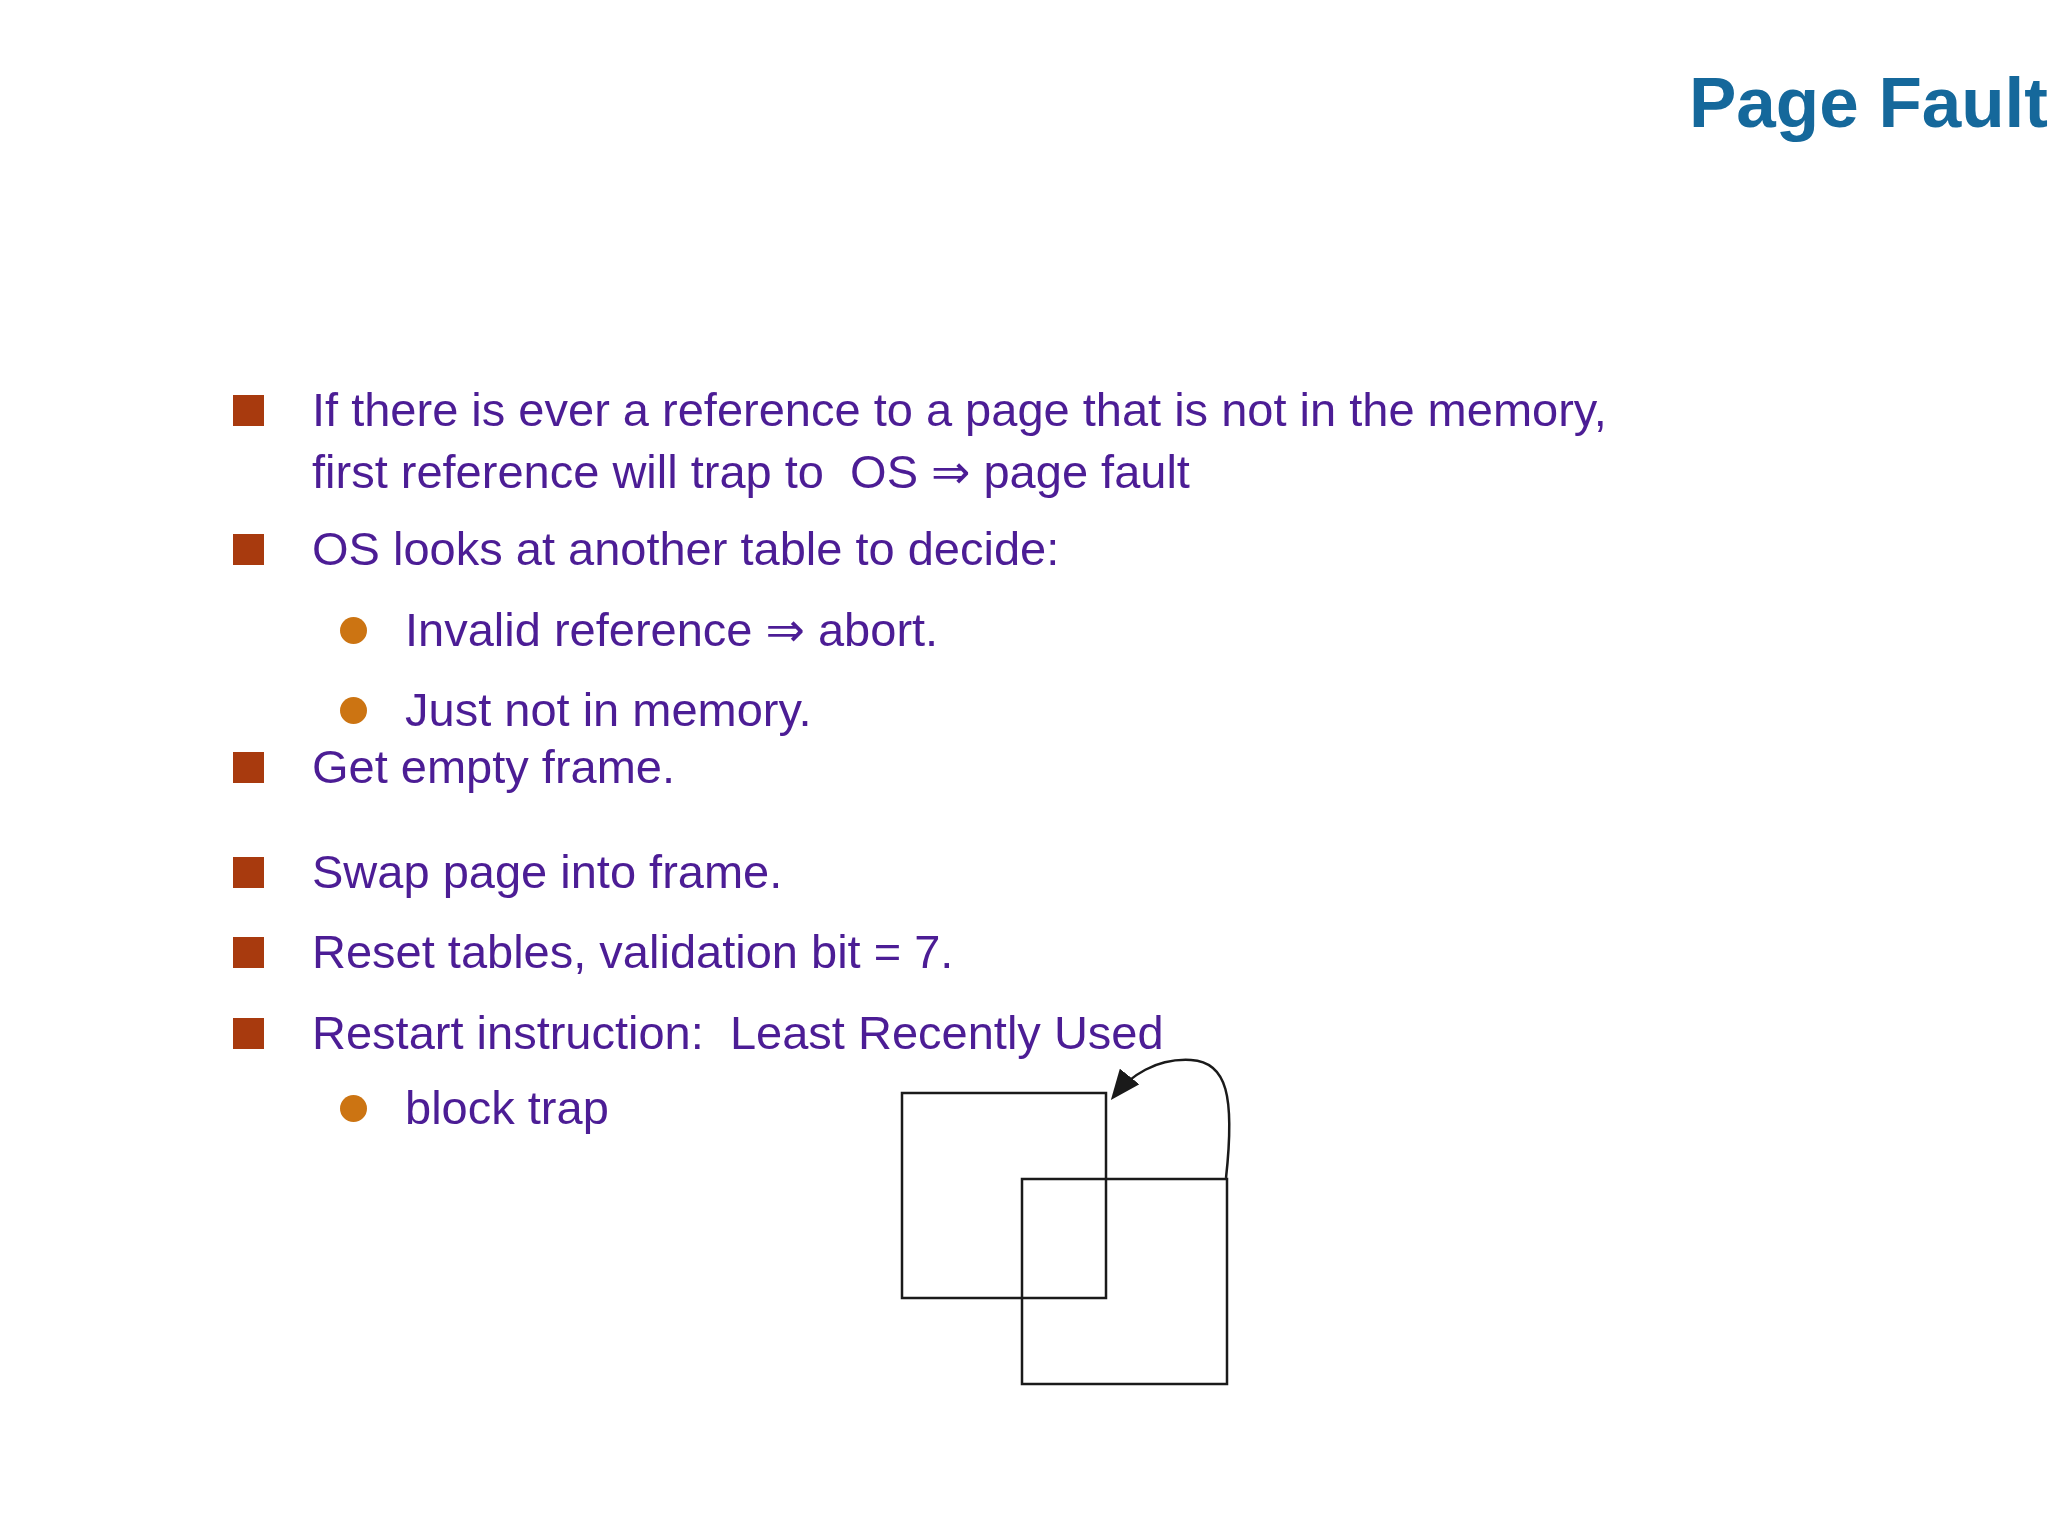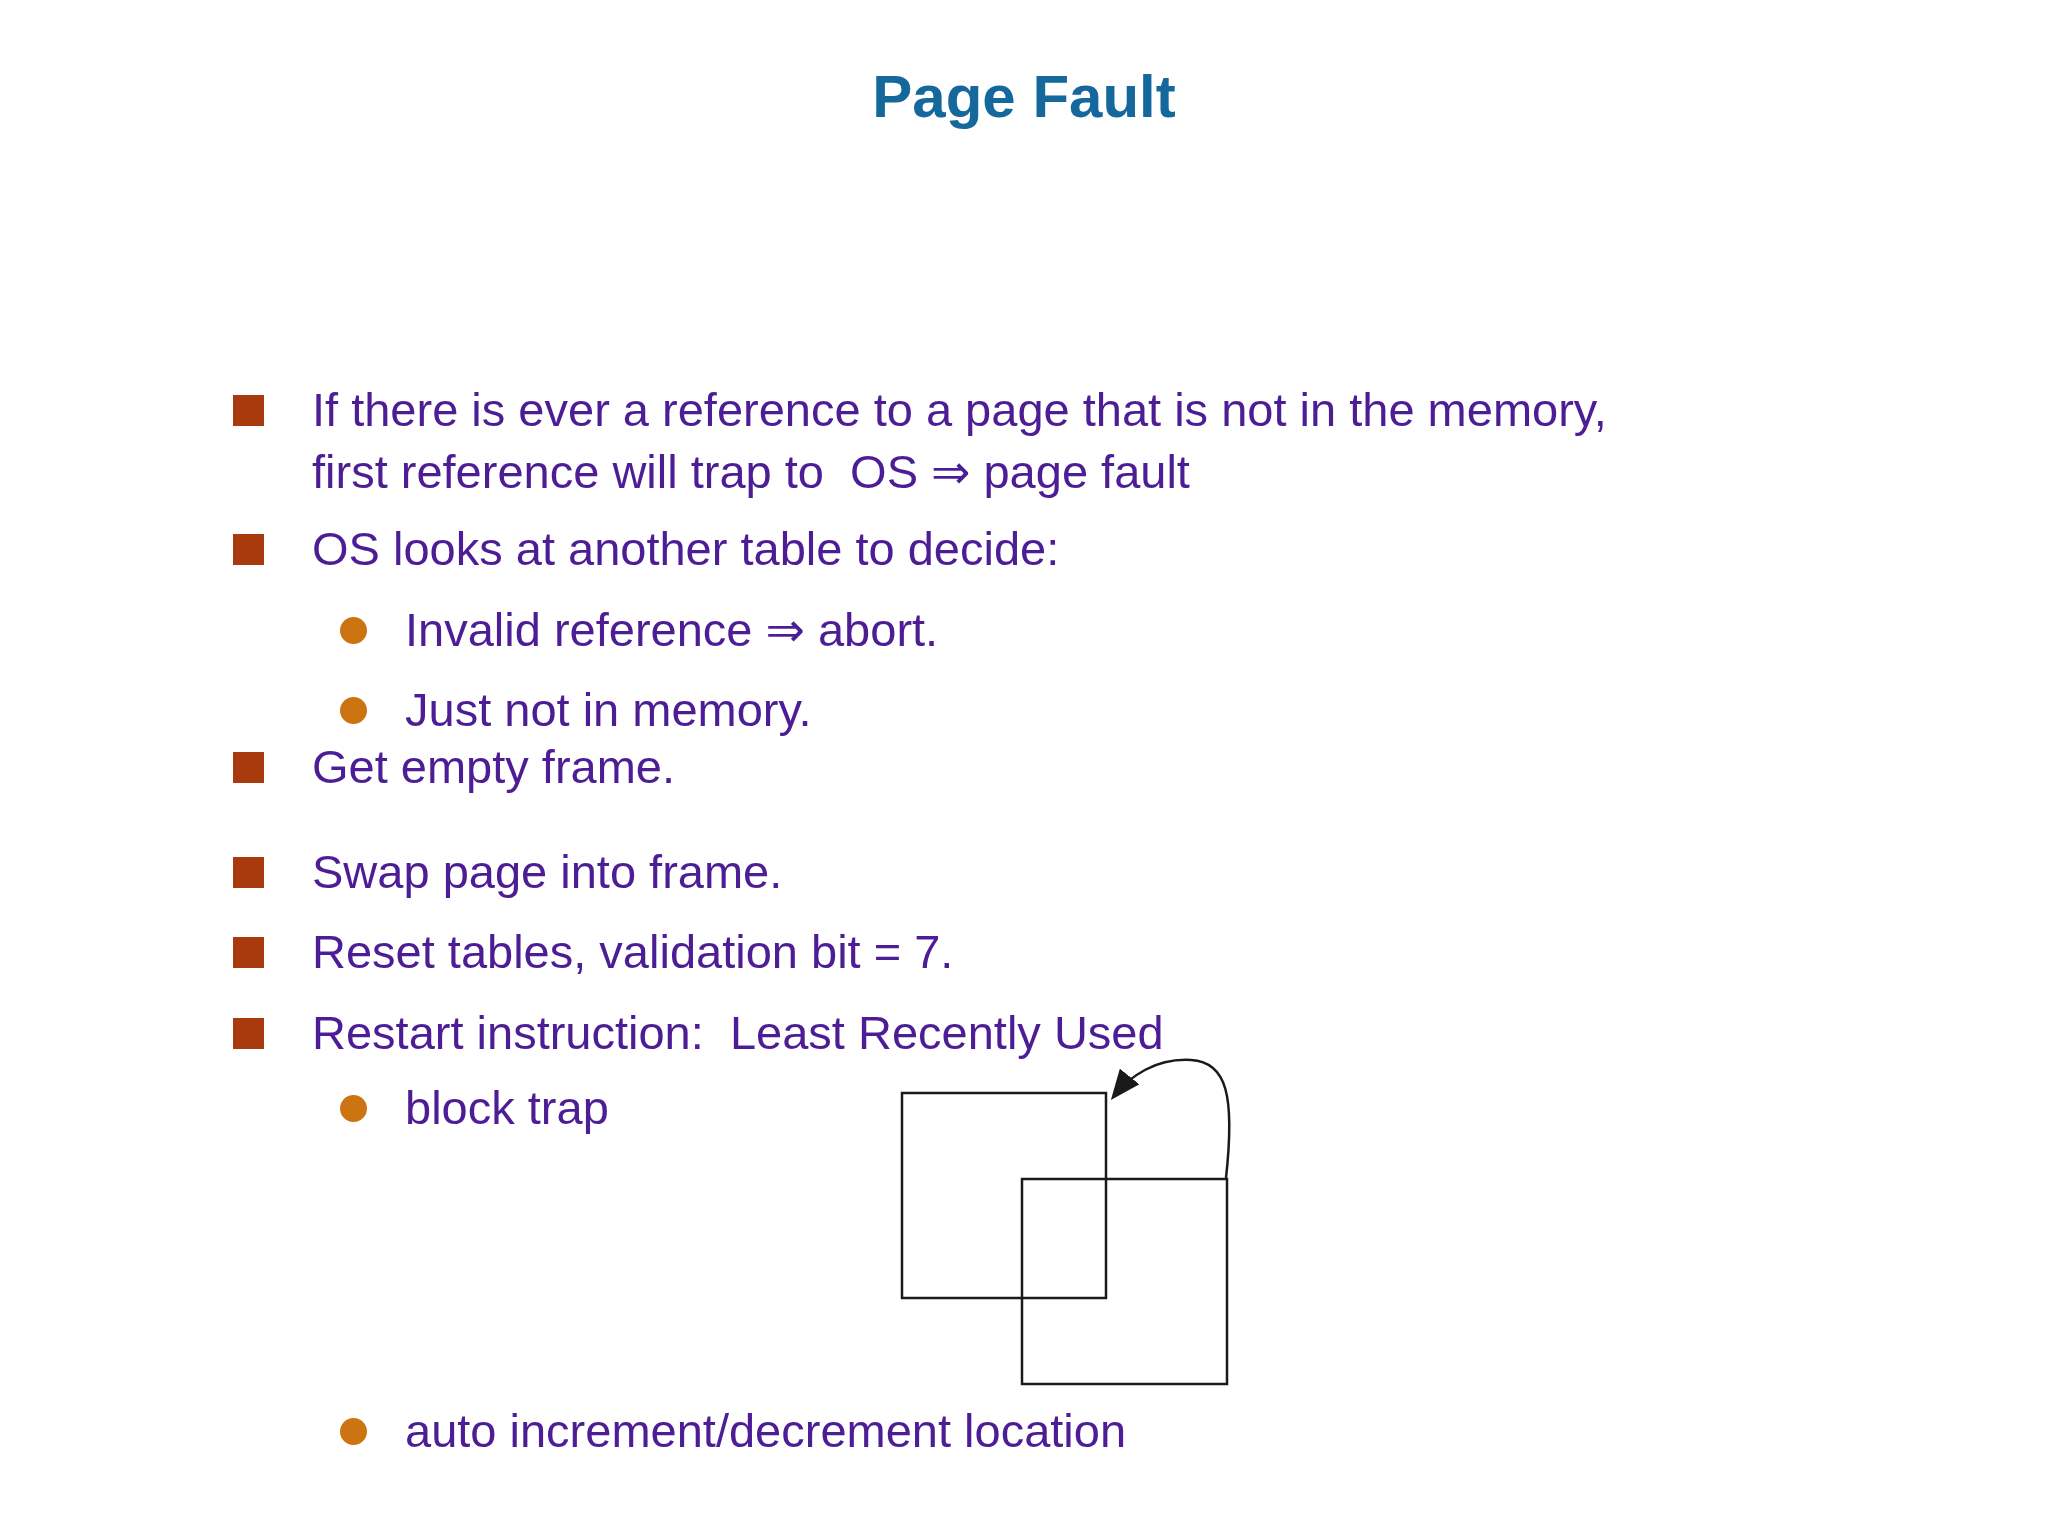--- a/index.html
+++ b/index.html
@@ -10,22 +10,22 @@
     background: #ffffff;
     overflow: hidden;
     font-family: "Liberation Sans", "DejaVu Sans", sans-serif;
     color: #000000;
   }
   .slide-title {
     position: absolute;
     top: 62px;
     left: 0;
     width: 2048px;
-    text-align: center;
-    font-size: 60px;
+    text-align: right;
+    font-size: 71px;
     font-weight: bold;
     color: #15689B;
     letter-spacing: 0px;
     margin: 0;
   }
   .row {
     position: absolute;
     display: flex;
     align-items: center;
   }
@@ -107,24 +107,20 @@
   <div class="row main" style="top:1002px;">
     <span class="sq-bullet"></span>
     <span class="txt">Restart instruction:  Least Recently Used</span>
   </div>
 
   <div class="row sub" style="top:1077px;">
     <span class="c-bullet"></span>
     <span class="txt">block trap</span>
   </div>
 
-  <div class="row sub" style="top:1400px;">
-    <span class="c-bullet"></span>
-    <span class="txt">auto increment/decrement location</span>
-  </div>
 
   <svg class="diagram-svg" viewBox="0 0 2048 1536">
     <defs>
       <marker id="arrowhead" markerWidth="12" markerHeight="10" refX="10" refY="5" orient="auto">
         <polygon points="0,0 12,5 0,10" fill="#1A1A1A"></polygon>
       </marker>
     </defs>
     <rect fill="none" stroke="#1A1A1A" stroke-width="2.5" x="902" y="1093" width="204" height="205"></rect>
     <rect fill="none" stroke="#1A1A1A" stroke-width="2.5" x="1022" y="1179" width="205" height="205"></rect>
     <path d="M 1226 1178 C 1235 1096 1227 1062 1191 1060 C 1156 1058 1130 1076 1114 1096" fill="none" stroke="#1A1A1A" stroke-width="2.5" marker-end="url(#arrowhead)"></path>

